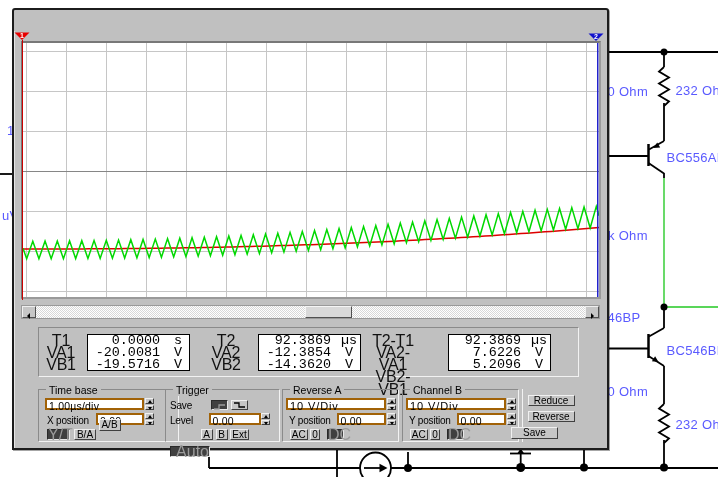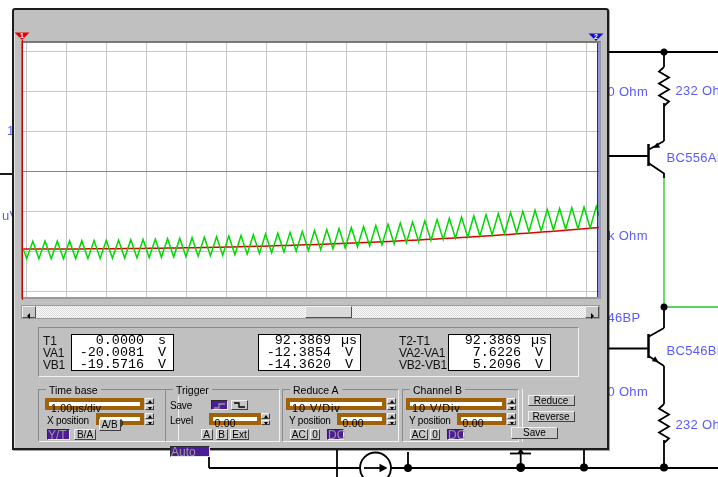--- a/index.html
+++ b/index.html
@@ -9,32 +9,32 @@
 #icon{position:absolute;left:1px;top:2px;width:14px;height:12px;background:#fff;border:1px solid #6a6a6a}
 #icon .scr{position:absolute;left:1px;top:1px;width:7px;height:8px;background:linear-gradient(160deg,#4a7fb5 20%,#3f9e62 60%,#59b575)}
 #icon .bar{position:absolute;right:1px;top:1px;width:2px;height:6px;background:linear-gradient(#2255aa,#33aa55)}
 #close{position:absolute;left:560px;top:1px;width:30px;height:16px;background:linear-gradient(#e3edf7,#c6d6e8);border:1px solid #8494ad;border-radius:3px}
 #client{position:absolute;left:0;top:21px;width:593px;height:417px;background:#c0c0c0;box-shadow:inset 1px 0 0 #e6e6e6}
 #bezel{position:absolute;left:7px;top:10px;width:580px;height:258px;background:#fff;border:2px solid #787878;border-right-color:#9a9a9a;border-bottom-color:#9a9a9a}
 #sbar{position:absolute;left:7px;top:274px;width:579px;height:14px;background:conic-gradient(#fff 25%,#d8d8d8 0 50%,#fff 0 75%,#d8d8d8 0);background-size:2px 2px;border:1px solid #9a9a9a}
 .sbtn{position:absolute;top:0;width:14px;height:12px;background:#c6c6c6;border:1px solid;border-color:#efefef #505050 #505050 #efefef}
 #thumb{position:absolute;left:283px;top:0;width:47px;height:12px;background:#d9d9d9;border:1px solid;border-color:#f5f5f5 #505050 #505050 #f5f5f5}
 #readout{position:absolute;left:24px;top:296px;width:541px;height:50px;border:1px solid;border-color:#8a8a8a #f2f2f2 #f2f2f2 #8a8a8a}
-.rlab{position:absolute;top:6.5px;text-align:left;font-size:12px;color:#111;line-height:12.3px;letter-spacing:-0.2px}
+.rlab{position:absolute;top:6.5px;text-align:center;font-size:16px;color:#111;line-height:12.3px;letter-spacing:-0.2px}
 .rbox{position:absolute;top:6px;width:103px;height:37px;background:#fff;border:1px solid #000;font-family:"Liberation Mono",monospace;font-size:13.4px;color:#000;padding:0 3px}
 .rrow{display:flex;height:12.2px;line-height:12.4px}
 .rv{flex:1;text-align:right;padding-right:10px}
 .ru{width:16px;text-align:center}
 .grp{position:absolute;border:1px solid;border-color:#8a8a8a #f2f2f2 #f2f2f2 #8a8a8a;height:53px;top:358px}
 .grp .gt{position:absolute;top:-6px;left:7px;background:#c0c0c0;padding:0 3px;font-size:10.5px;color:#000}
-.fld{position:absolute;background:#fff;border:4px solid #a16207;font-size:10.5px;line-height:9.5px;padding:1.5px 0 0 2px;color:#000;letter-spacing:0.2px}
+.fld{position:absolute;background:#fff;border:2px solid #a16207;font-size:10.5px;line-height:9.5px;padding:1.5px 0 0 2px;color:#000;letter-spacing:0.2px}
 .fldw{font-size:11px !important;letter-spacing:0.9px !important}
 .lbl{position:absolute;font-size:10px;color:#000;letter-spacing:-0.2px}
 .btn{position:absolute;background:#c6c6c6;border:1px solid;border-color:#f0f0f0 #404040 #404040 #f0f0f0;font-size:10px;line-height:10px;text-align:center;color:#000}
-.btnD{position:absolute;background:#4c1d95;border:1px solid;border-color:#2a2a2a #e8e8e8 #e8e8e8 #2a2a2a;font-size:12px;line-height:10px;text-align:left;color:#9b9b9b}
+.btnD{position:absolute;background:#404040;border:1px solid;border-color:#2a2a2a #e8e8e8 #e8e8e8 #2a2a2a;font-size:16px;line-height:10px;text-align:right;color:#9b9b9b}
 .spin{position:absolute}
 .spb{position:relative;background:#c6c6c6;border:1px solid;border-color:#f0f0f0 #404040 #404040 #f0f0f0;margin-bottom:1px}
 .tri-up{position:absolute;left:1.5px;top:1px;width:0;height:0;border-left:2.5px solid transparent;border-right:2.5px solid transparent;border-bottom:3px solid #000}
 .tri-dn{position:absolute;left:1.5px;top:1px;width:0;height:0;border-left:2.5px solid transparent;border-right:2.5px solid transparent;border-top:3px solid #000}
 .sep{position:absolute;width:1px;background:#8a8a8a;border-right:1px solid #f2f2f2}
 </style></head><body>
 <div id="stage">
 <svg width="718" height="477" style="position:absolute;left:0;top:0" font-family="Liberation Sans, sans-serif" font-size="13px" letter-spacing="0.3">
 <g stroke="#000" stroke-width="1.8" fill="none">
 <line x1="604" y1="52" x2="718" y2="52"></line>
@@ -143,49 +143,54 @@
               <polygon points="5,2 5,8 8,5" fill="#000"></polygon>
             </svg></div>
       <div id="thumb"></div>
     </div>
     <div id="readout">
       <div class="rlab" style="left:4px;width:36px">
             <div>T1</div>
             <div>VA1</div>
             <div>VB1</div>
           </div>
-      <div class="rbox" style="left:32px">
+      <div class="rbox" style="left:48px">
             <div class="rrow">
               <span class="rv">0.0000</span>
               <span class="ru">s</span>
             </div>
             <div class="rrow">
               <span class="rv">-20.0081</span>
               <span class="ru">V</span>
             </div>
             <div class="rrow">
               <span class="rv">-19.5716</span>
               <span class="ru">V</span>
             </div>
           </div>
+      <div class="rlab" style="left:167px;width:40px">
+            <div>T2</div>
+            <div>VA2</div>
+            <div>VB2</div>
+          </div>
       <div class="rbox" style="left:219px">
             <div class="rrow">
               <span class="rv">92.3869</span>
               <span class="ru">µs</span>
             </div>
             <div class="rrow">
               <span class="rv">-12.3854</span>
               <span class="ru">V</span>
             </div>
             <div class="rrow">
               <span class="rv">-14.3620</span>
               <span class="ru">V</span>
             </div>
           </div>
-      <div class="rlab" style="left:360px;width:52px">
+      <div class="rlab" style="left:328px;width:52px">
             <div>T2-T1</div>
             <div>VA2-VA1</div>
             <div>VB2-VB1</div>
           </div>
       <div class="rbox" style="left:409px">
             <div class="rrow">
               <span class="rv">92.3869</span>
               <span class="ru">µs</span>
             </div>
             <div class="rrow">
@@ -241,21 +246,21 @@
 <div class="spb" style="height:5.5px">
               <span class="tri-dn"></span>
             </div>
           </div>
       <div class="btnD" style="left:4px;top:56px;width:40px;height:10.5px">Auto</div>
       <div class="btn" style="left:34.5px;top:38.5px;width:12px;height:11.5px">A</div>
       <div class="btn" style="left:49.5px;top:38.5px;width:12px;height:11.5px">B</div>
       <div class="btn" style="left:64px;top:38.5px;width:19px;height:11.5px">Ext</div>
     </div>
     <div class="grp" style="left:268px;width:117px">
-          <span class="gt">Reduce A</span>
+          <span class="gt">Reverse A</span>
       <div class="fld fldw" style="left:3px;top:8px;width:100px;height:12px">10 V/Div</div>
       <div class="spin" style="left:104px;top:8px;width:9px;height:12px">
 <div class="spb" style="height:5.5px">
               <span class="tri-up"></span>
             </div>
 <div class="spb" style="height:5.5px">
               <span class="tri-dn"></span>
             </div>
           </div>
       <div class="lbl" style="left:6px;top:25px">Y position</div>

